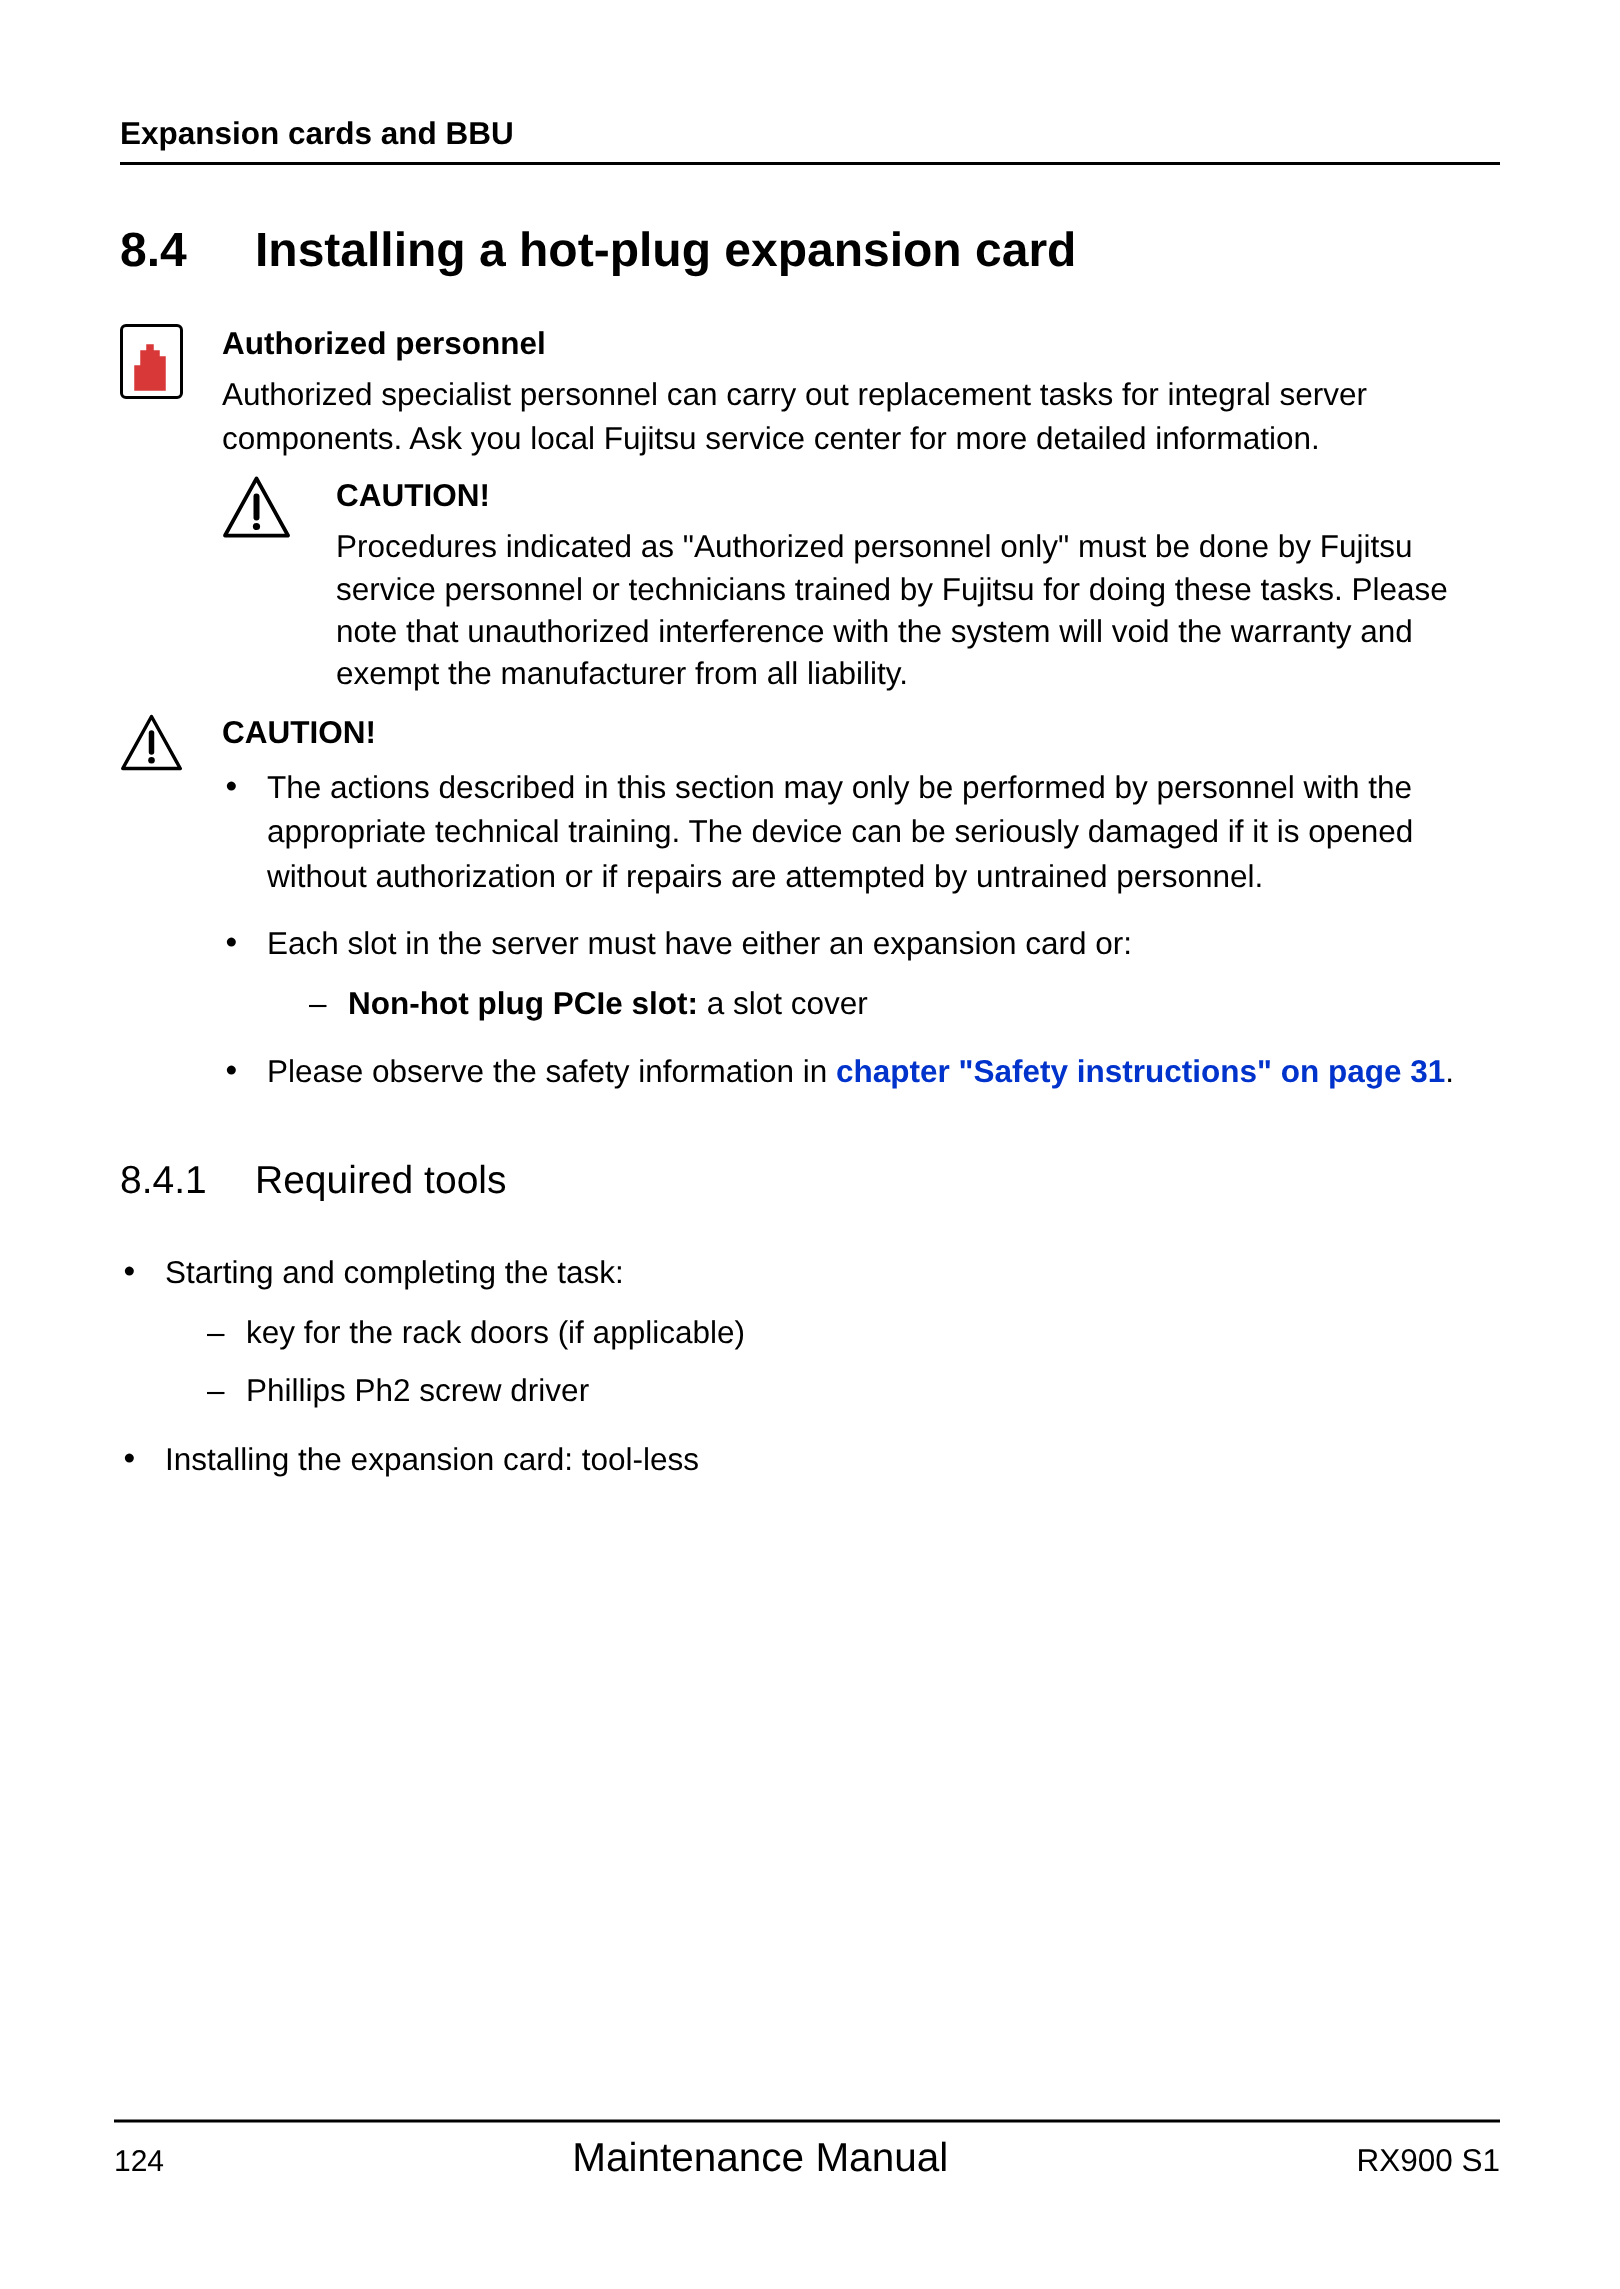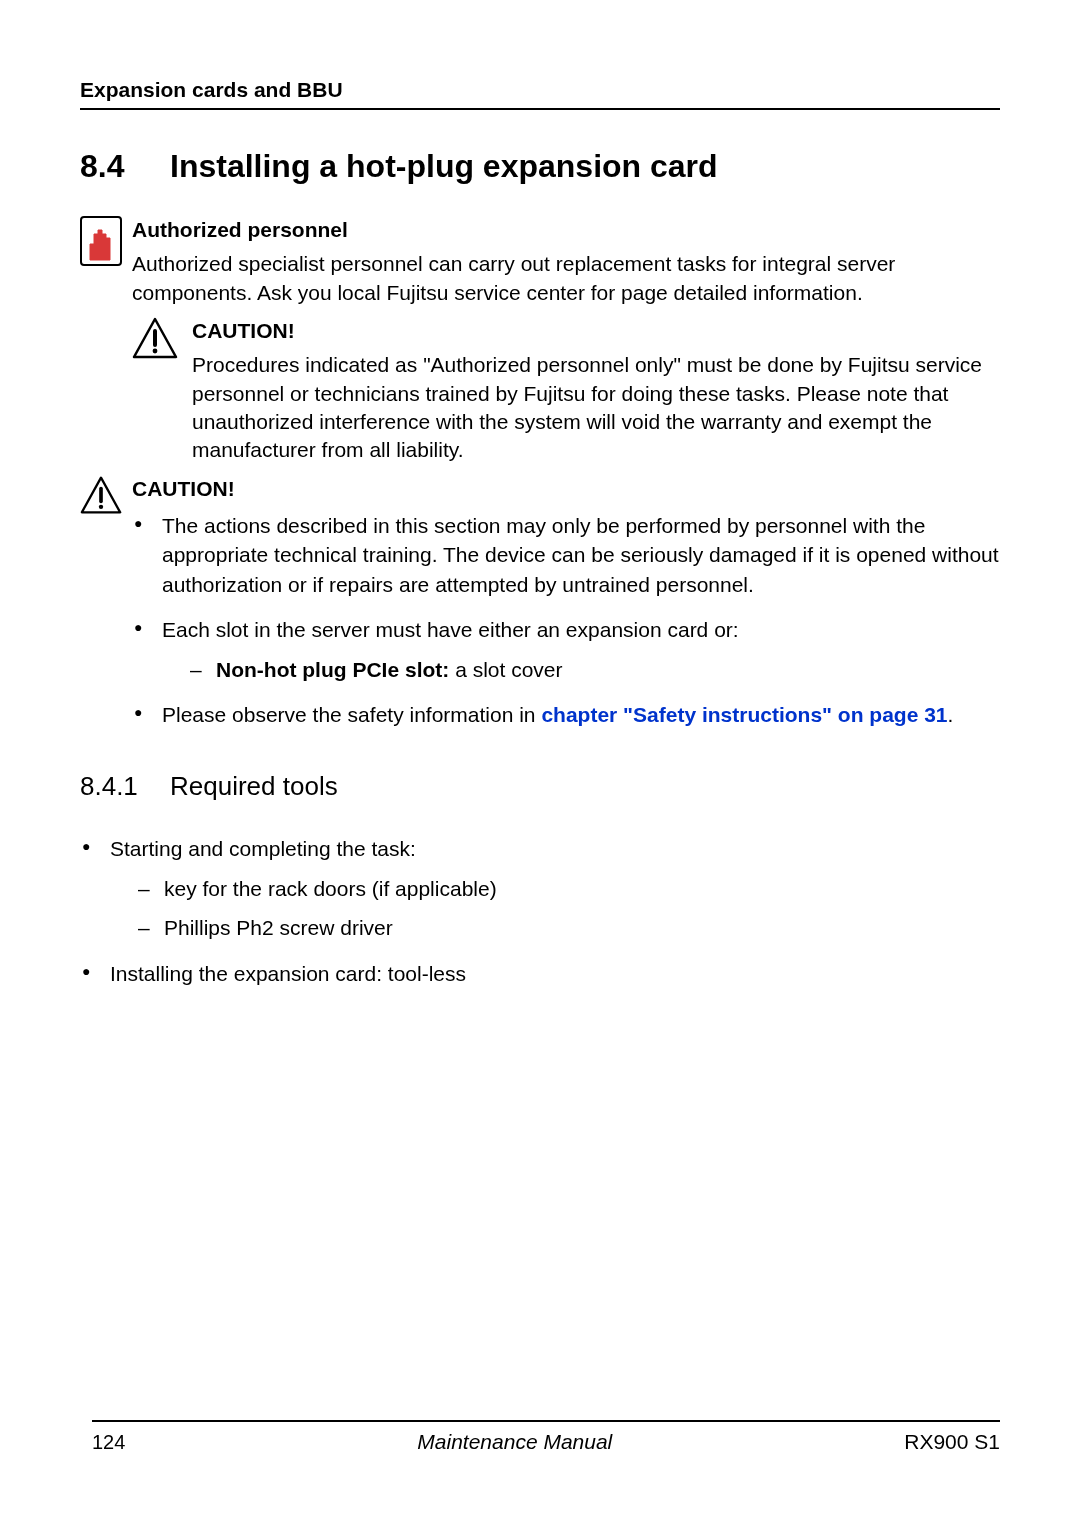--- a/index.html
+++ b/index.html
@@ -43,20 +43,21 @@
       margin-bottom: 10px;
     }
     .notice-icon {
       flex: 0 0 52px;
       width: 52px;
     }
     .notice-body {
       flex: 1;
       font-size: 21px;
       line-height: 1.35;
+      margin-left: 16px;
     }
     .notice-body .notice-title {
       font-weight: bold;
       margin-bottom: 6px;
     }
     .nested-caution {
       margin-top: 10px;
       display:flex;
       align-items:flex-start;
     }
@@ -108,35 +109,35 @@
       font-weight: normal;
       margin: 26px 0 18px 0;
     }
     .subheading .num {
       display: inline-block;
       width: 90px;
     }
     .footer {
       position: absolute;
       bottom: 72px;
-      left: 92px;
+      left: 76px;
       right: 80px;
     }
     .footer-line {
       border: none;
       border-top: 2px solid #000;
       margin: 0 0 8px 0;
     }
     .footer-row {
       display: flex;
       justify-content: space-between;
       align-items: baseline;
       font-size: 20px;
     }
-    .footer-center { font-size: 21px; font-style: italic; }
+    .footer-center { font-size: 27px; }
     .footer-right { font-size: 21px; }
     svg { display:block; }
   </style>
 </head>
 <body>
 
 <div class="page-content">
 
   <div class="header-section">Expansion cards and BBU</div>
   <hr class="hr-top">
@@ -147,21 +148,21 @@
 
   <div class="notice-block">
     <div class="notice-icon">
       <svg width="42" height="50" viewBox="0 0 42 50">
         <rect x="1" y="1" width="40" height="48" rx="3" fill="none" stroke="#000" stroke-width="2"></rect>
         <path d="M 10 44 L 10 28 L 14 28 L 14 18 L 18 18 L 18 14 L 22 14 L 22 18 L 26 18 L 26 22 L 30 22 L 30 44 Z" fill="#d93838" stroke="#d93838"></path>
       </svg>
     </div>
     <div class="notice-body">
       <div class="notice-title">Authorized personnel</div>
-      <div>Authorized specialist personnel can carry out replacement tasks for integral server components. Ask you local Fujitsu service center for page detailed information.</div>
+      <div>Authorized specialist personnel can carry out replacement tasks for integral server components. Ask you local Fujitsu service center for more detailed information.</div>
 
       <div class="nested-caution">
         <div class="notice-icon">
           <svg width="46" height="42" viewBox="0 0 46 42">
             <path d="M 23 2 L 44 40 L 2 40 Z" fill="none" stroke="#000" stroke-width="2.5" stroke-linejoin="round"></path>
             <line x1="23" y1="14" x2="23" y2="28" stroke="#000" stroke-width="4" stroke-linecap="round"></line>
             <circle cx="23" cy="34" r="2.4" fill="#000"></circle>
           </svg>
         </div>
         <div class="notice-body">

